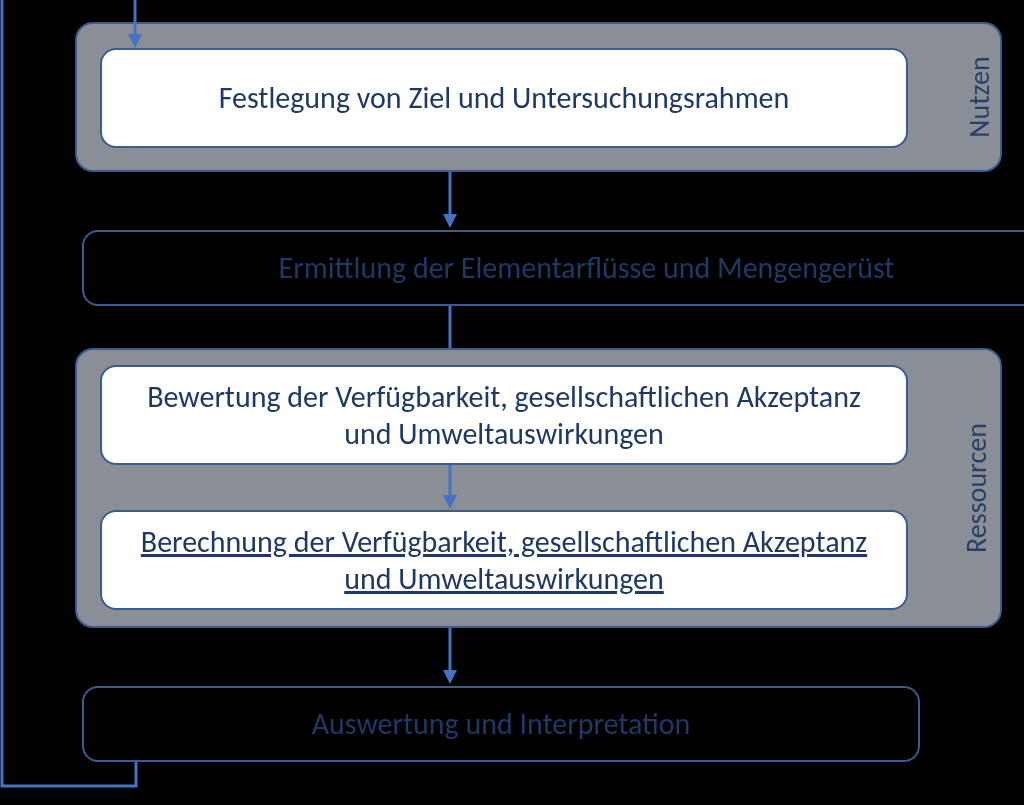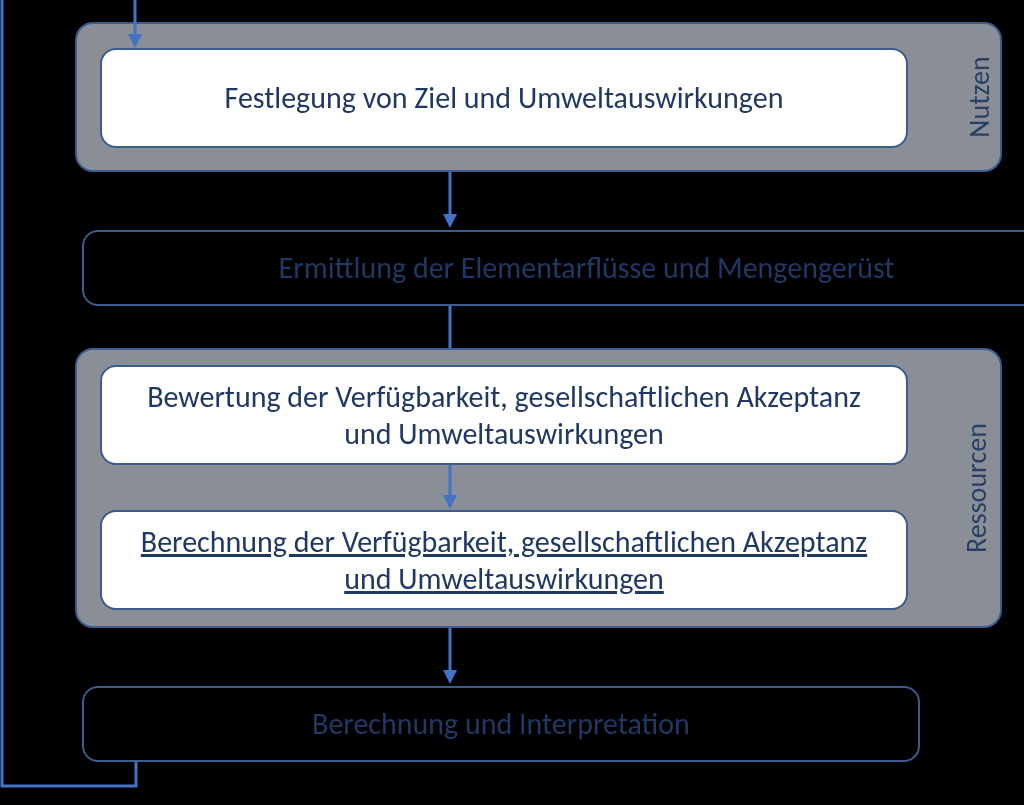--- a/index.html
+++ b/index.html
@@ -69,21 +69,21 @@
   }
 </style>
 </head>
 <body>
 
 <div class="container-box" style="left:75px; top:22px; width:927px; height:150px;">
   <span class="side-label" style="right:-20px;">Nutzen</span>
 </div>
 
 <div class="white-box" style="left:100px; top:48px; width:808px; height:100px;">
-  <span>Festlegung von Ziel und Umweltauswirkungen</span>
+  <span>Festlegung von Ziel und Untersuchungsrahmen</span>
 </div>
 
 <svg class="arrow" style="left:120px; top:-2px; width:30px; height:54px;">
   <line x1="15" y1="0" x2="15" y2="38"></line>
   <polygon points="15,50 8,36 22,36"></polygon>
 </svg>
 
 <svg class="arrow" style="left:435px; top:172px; width:30px; height:58px;">
   <line x1="15" y1="0" x2="15" y2="44"></line>
   <polygon points="15,56 8,42 22,42"></polygon>
@@ -114,18 +114,18 @@
 <div class="white-box" style="left:100px; top:510px; width:808px; height:100px;text-decoration:underline;">
   <span>Berechnung der Verfügbarkeit, gesellschaftlichen Akzeptanz und Umweltauswirkungen</span>
 </div>
 
 <svg class="arrow" style="left:435px; top:628px; width:30px; height:58px;">
   <line x1="15" y1="0" x2="15" y2="44"></line>
   <polygon points="15,56 8,42 22,42"></polygon>
 </svg>
 
 <div class="dark-box" style="left:82px; top:686px; width:838px; height:76px;">
-  <span>Berechnung und Interpretation</span>
+  <span>Auswertung und Interpretation</span>
 </div>
 
 <svg class="arrow" style="left:-4px; top:-4px; width:200px; height:810px;">
   <path d="M 140 766 L 140 790 L 6 790 L 6 2 L 139 2"></path>
 </svg>
 
 </body></html>

